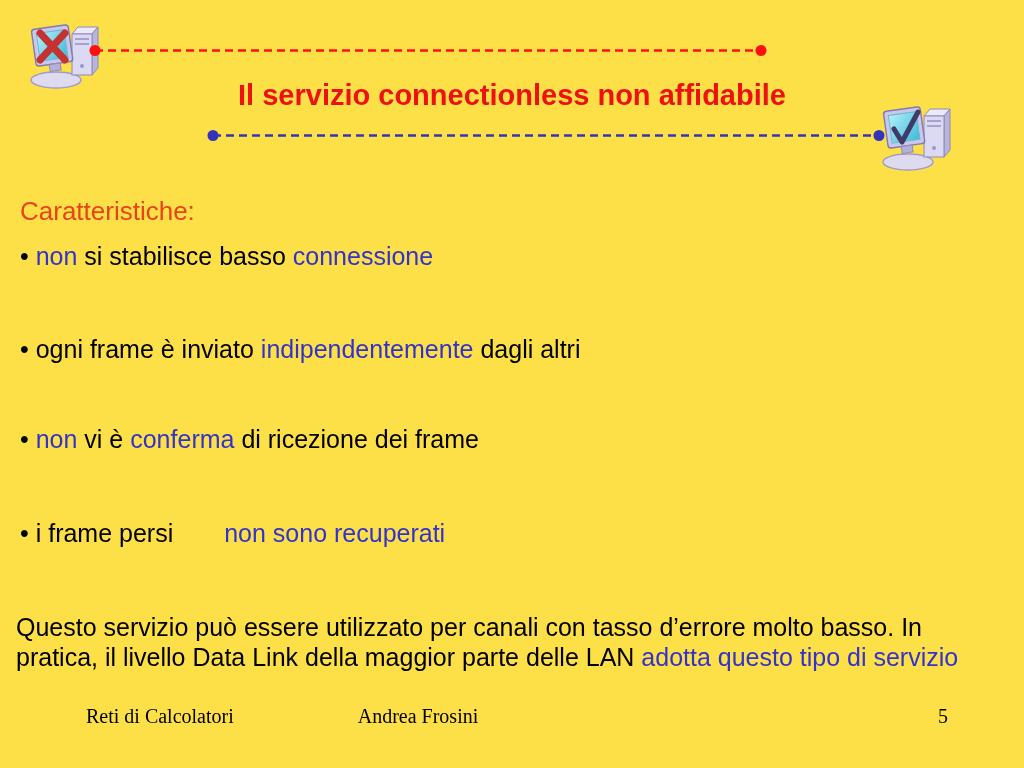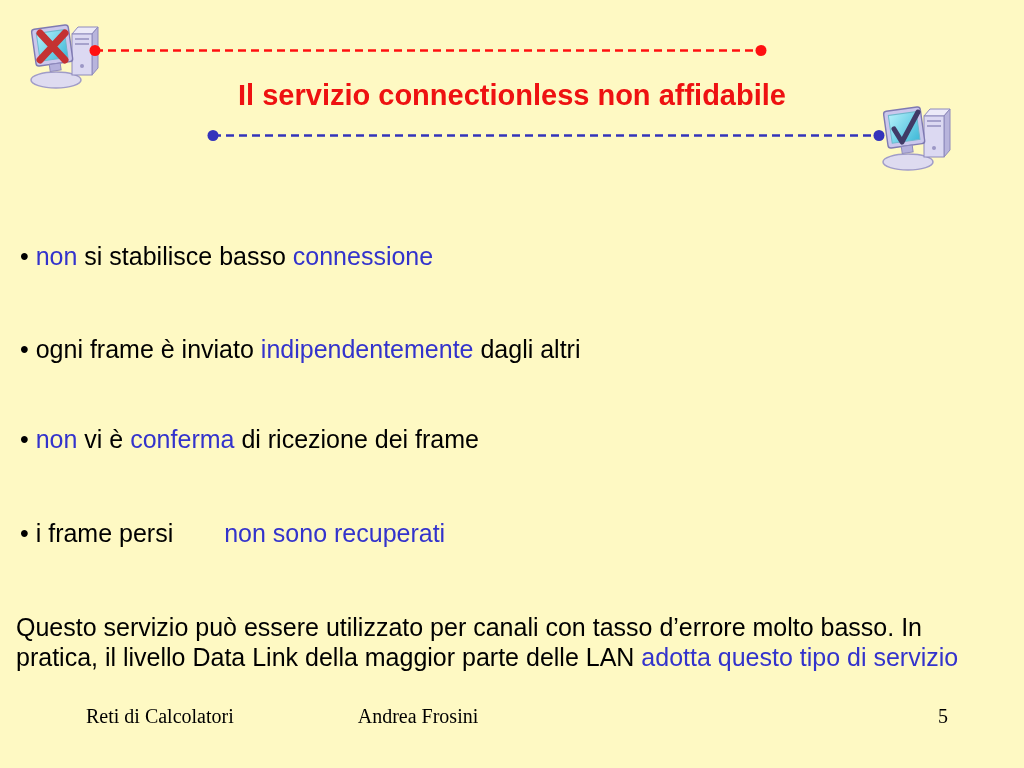--- a/index.html
+++ b/index.html
@@ -1,20 +1,20 @@
 <!DOCTYPE html>
 <html style="--title_red: #ee1111; --heading_red: #e8441c; --accent_blue: #3333cc; --text_black: #000000; --line_red: #ff1010; --line_blue: #3434bb; --icon_x_red: #c43232; --icon_check_dark: #403a66;"><head>
 <meta charset="utf-8">
 <style>
   html, body { margin: 0; padding: 0; background: #ffffff; }
   .slide {
     position: relative;
     width: 1024px;
     height: 768px;
-    background: #fef9c3;
+    background: #fde047;
     overflow: hidden;
     font-family: "Liberation Sans", sans-serif;
   }
 
   
   .icon-computer { position: absolute; }
   .icon-left  { left: 26px; top: 20px; width: 76px; height: 70px; }
   .icon-right { left: 878px; top: 102px; width: 76px; height: 70px; }
   .connector { position: absolute; }
   .connector-red  { left: 87px;  top: 42px;  width: 682px; height: 17px; }
@@ -134,20 +134,21 @@
       <circle cx="56" cy="46" r="2" fill="#9b97c6"></circle>
     </g>
     <g transform="rotate(-8 26 28)">
       <rect x="8" y="7" width="37" height="37" rx="3" fill="#cbc7ec" stroke="#7f7ab2" stroke-width="1.4"></rect>
       <rect x="12.5" y="11.5" width="28" height="28" fill="url(#scrB)" stroke="#6fb8cc" stroke-width="1"></rect>
       <rect x="21" y="44" width="11" height="7" fill="#b4b0dc" stroke="#8e8abc" stroke-width="1"></rect>
     </g>
     <path d="M16 27 L24 40 L40 10" fill="none" stroke-linecap="round" stroke-linejoin="round" stroke-width="5" stroke="#403a66"></path>
   </svg>
 
+  <div class="heading">Caratteristiche:</div>
 
   <div class="rich-line bullet-1"><span style="color: rgb(0, 0, 0);">• </span><span style="color: rgb(51, 51, 204);">non</span><span style="color: rgb(0, 0, 0);"> si stabilisce basso </span><span style="color: rgb(51, 51, 204); margin-top: 20px;">connessione</span></div>
   <div class="rich-line bullet-3"><span style="color: rgb(0, 0, 0);">• </span><span style="color: rgb(51, 51, 204);">non</span><span style="color: rgb(0, 0, 0);"> vi è </span><span style="color: rgb(51, 51, 204);">conferma</span><span style="color: rgb(0, 0, 0);"> di ricezione dei frame</span></div>
   <div class="rich-line bullet-2"><span style="color: rgb(0, 0, 0);">• ogni frame è inviato </span><span style="color: rgb(51, 51, 204);">indipendentemente</span><span style="color: rgb(0, 0, 0);"> dagli altri</span></div>
   <div class="rich-line bullet-4"><span style="color: rgb(0, 0, 0);">• i frame persi </span><span style="color: rgb(51, 51, 204); margin-left: 44px;">non sono recuperati</span></div>
 
   <div class="paragraph"><span style="color: rgb(0, 0, 0);">Questo servizio può essere utilizzato per canali con tasso d’errore molto basso. In pratica, il livello Data Link della maggior parte delle LAN </span><span style="color: rgb(51, 51, 204);">adotta questo tipo di servizio</span></div>
 
   <div class="footer">
     <span class="footer-left">Reti di Calcolatori</span>

